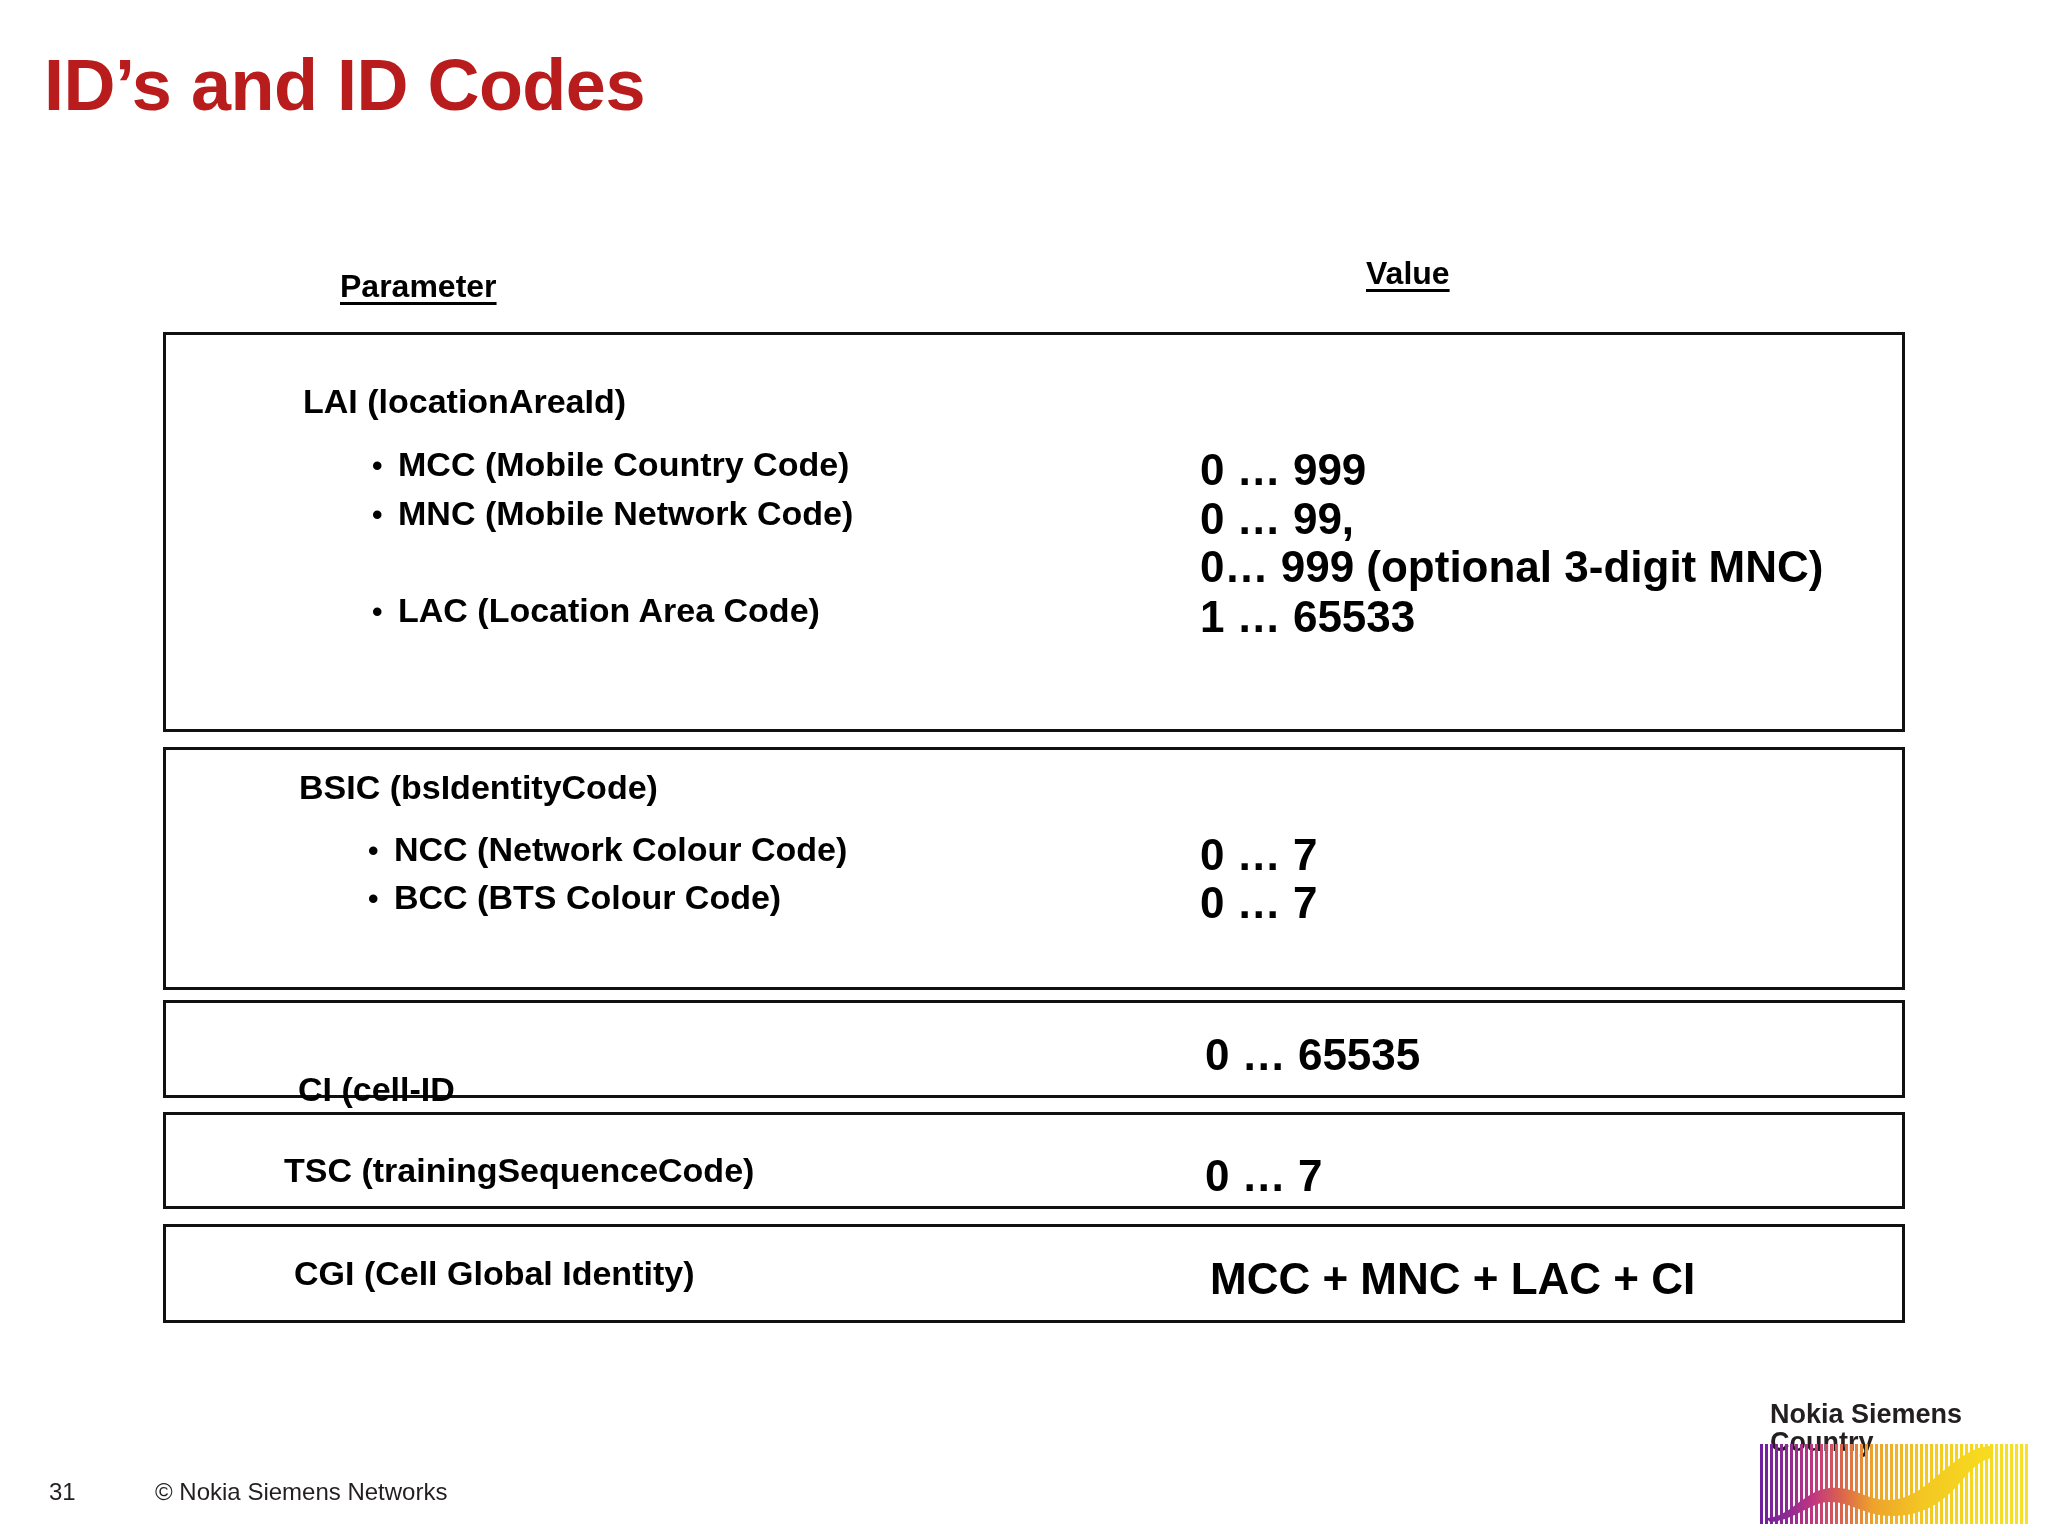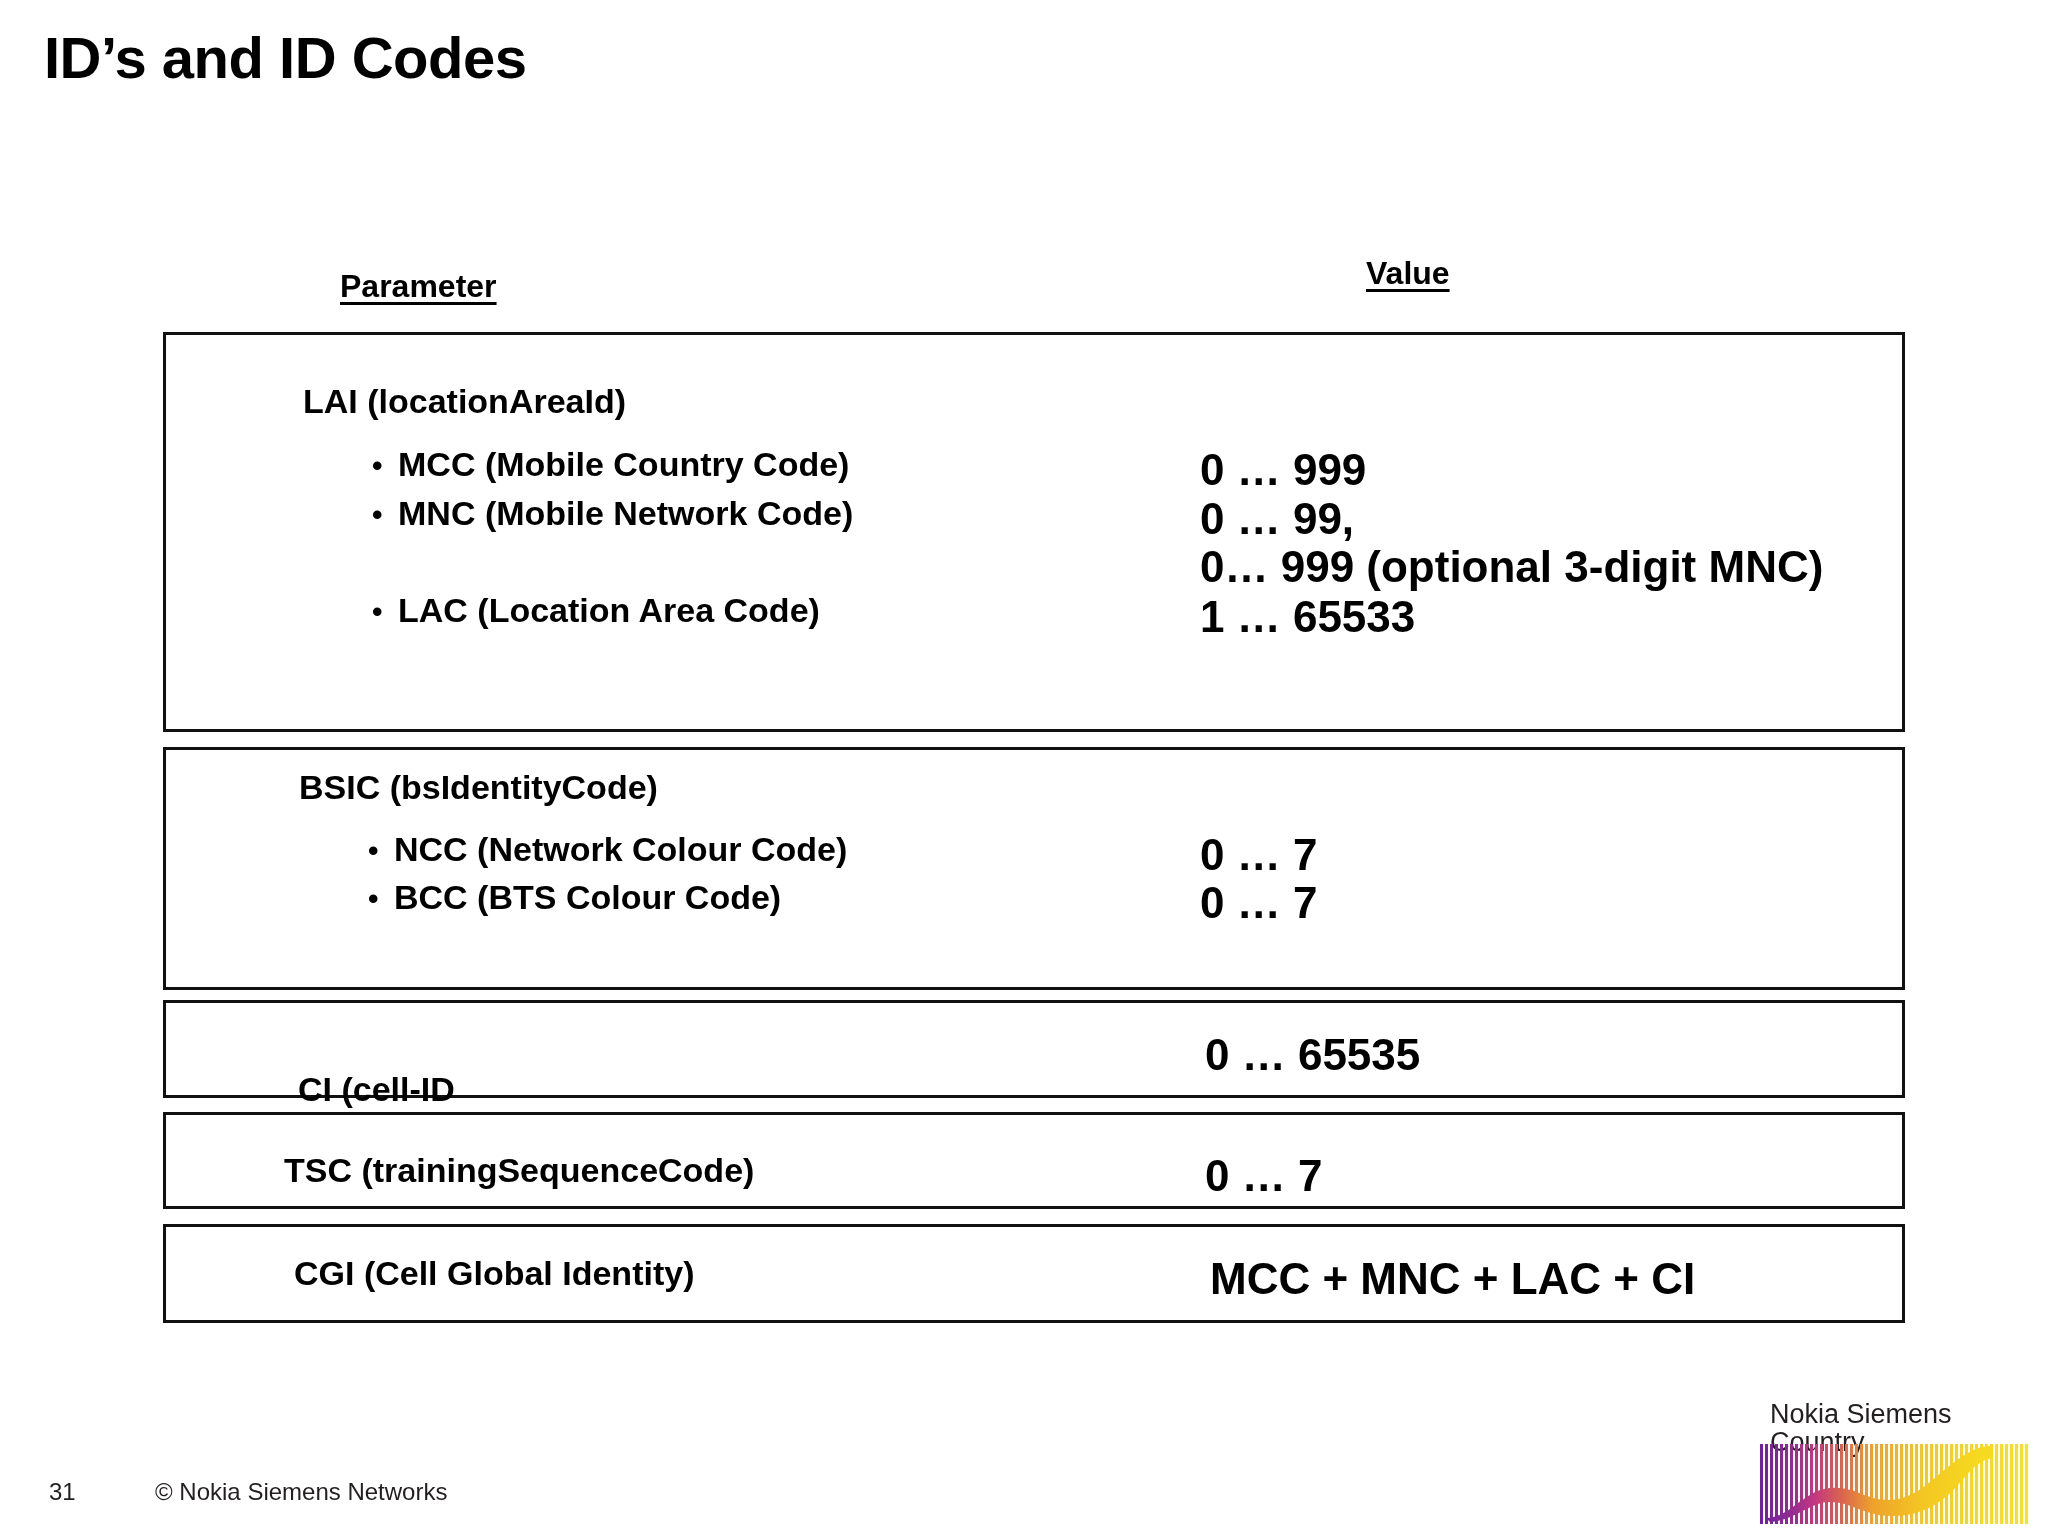--- a/index.html
+++ b/index.html
@@ -13,24 +13,24 @@
     position: relative;
     overflow: hidden;
     font-family: "Liberation Sans", sans-serif;
     color: #000000;
   }
 
   
   #slide-title {
     position: absolute;
     left: 44px;
-    top: 24px;
-    font-size: 58px;
-    font-weight: bold;
-    color: #000000;
+    top: 44px;
+    font-size: 72px;
+    font-weight: bold;
+    color: #b91c1c;
     letter-spacing: -0.5px;
     white-space: nowrap;
   }
 
   
   .col-header {
     position: absolute;
     font-size: 32px;
     font-weight: bold;
     color: #000;
@@ -143,21 +143,21 @@
     left: 1770px;
     top: 1400px;
     width: 258px;
     height: 120px;
   }
   #logo-text {
     position: absolute;
     left: 0px;
     top: 0px;
     font-size: 27px;
-    font-weight: normal;
+    font-weight: bold;
     line-height: 1.05;
     color: #231f20;
     white-space: pre;
   }
   #logo-wave {
     position: absolute;
     left: -10px;
     top: 44px;
     width: 268px;
     height: 80px;

